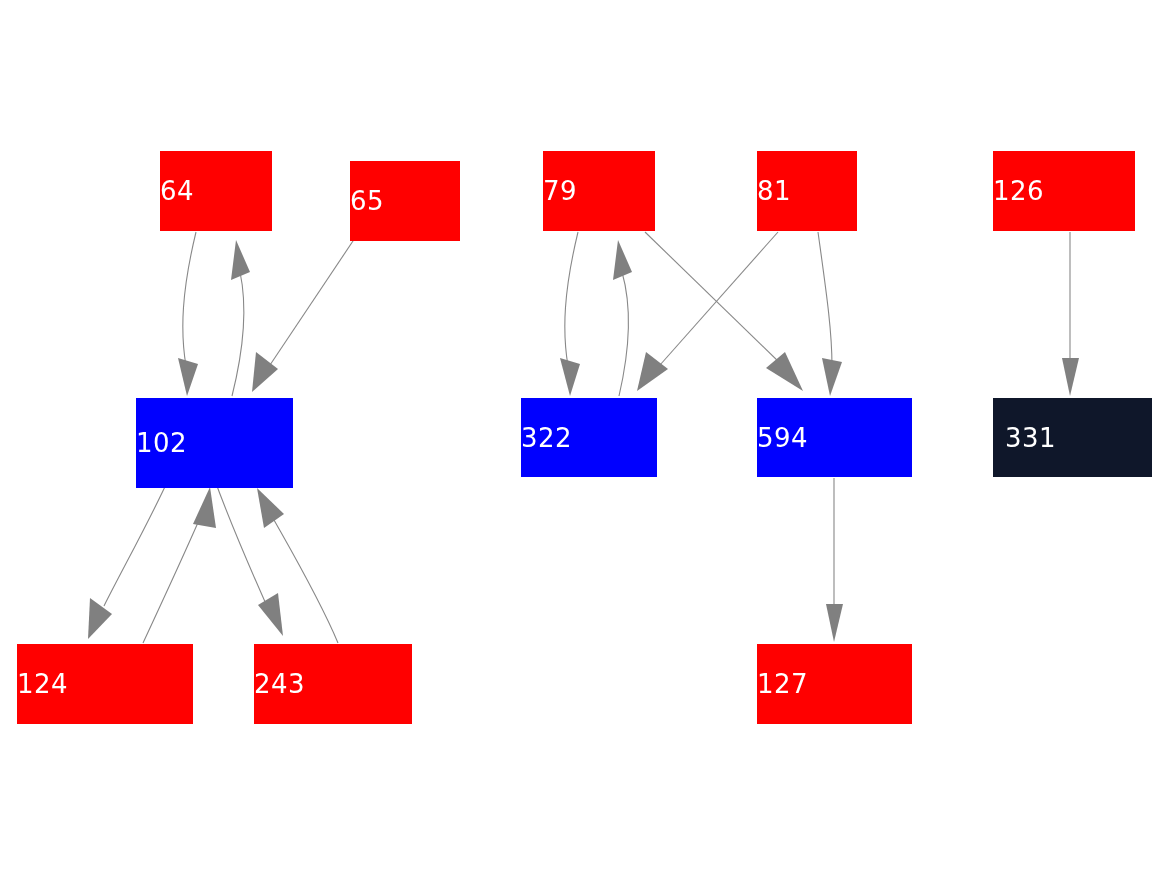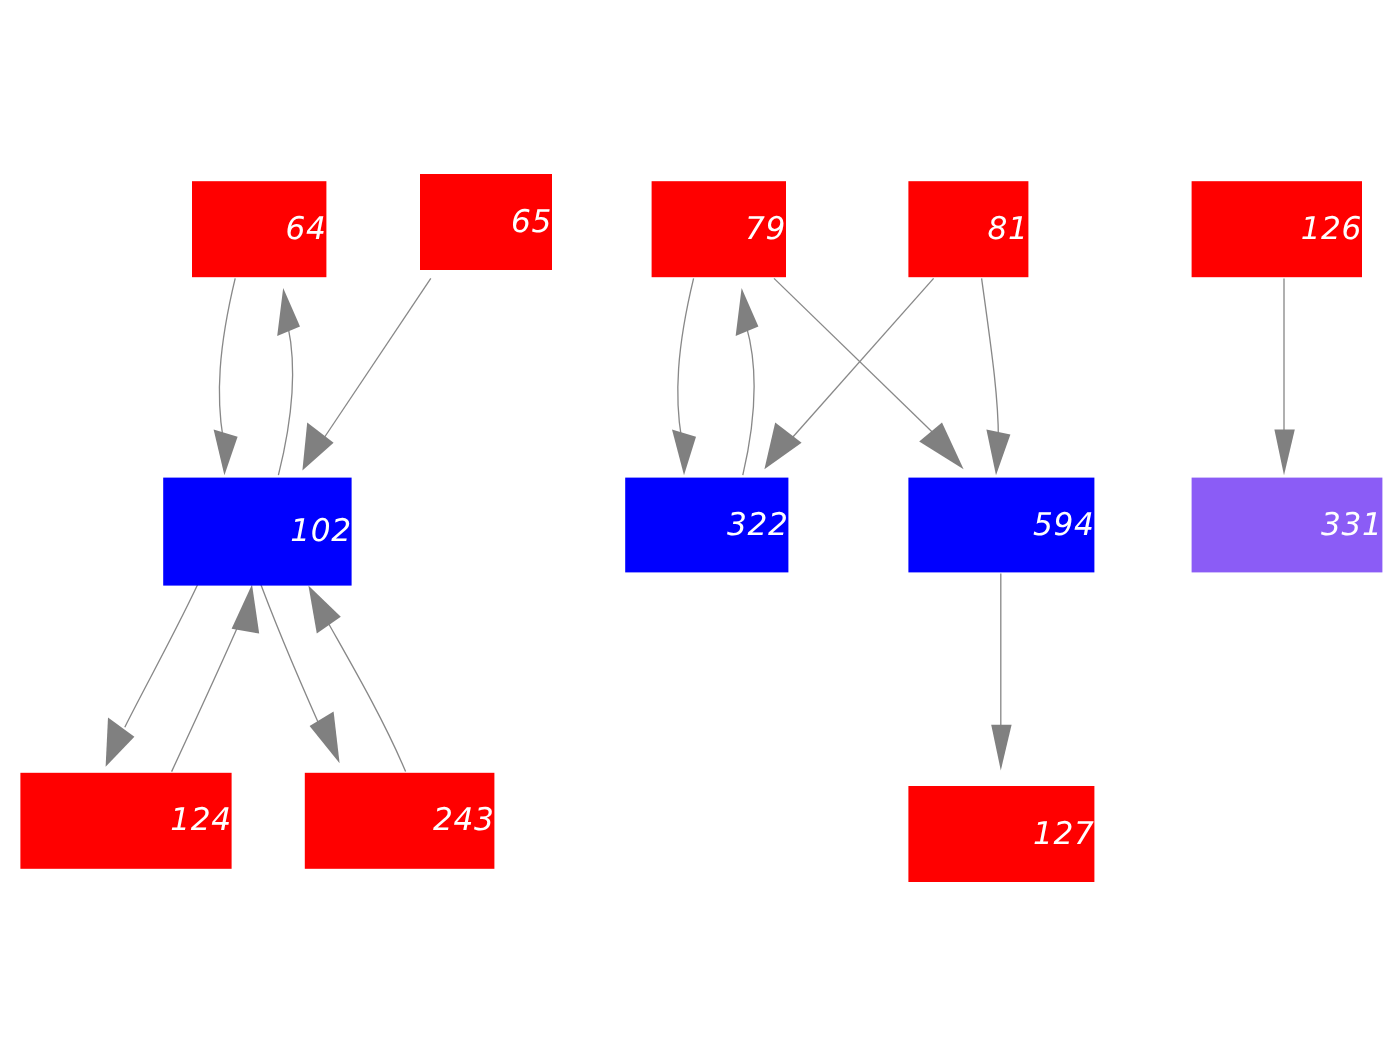--- a/index.html
+++ b/index.html
@@ -32,30 +32,29 @@
     stroke-width: 1.1px;
   }
   .arrow-head {
     fill: #808080;
     stroke: none;
   }
   .node-box {
     position: absolute;
     display: flex;
     align-items: center;
-    justify-content: flex-end;
+    justify-content: flex-start;
     box-sizing: border-box;
     color: #ffffff;
     font-size: 26px;
     font-family: "DejaVu Sans", "Liberation Sans", sans-serif;
     font-weight: 400;
     letter-spacing: 0.5px;
     line-height: 1;
     user-select: none;
-    font-style: italic;
   }
   .node-label {
     pointer-events: none;
   }
 </style>
 </head>
 <body>
 
 <div id="graph-canvas">
   <svg id="graph-svg" viewBox="0 0 1167 875" xmlns="http://www.w3.org/2000/svg">
@@ -128,47 +127,47 @@
     <g>
       <path class="edge-path" d="M 1070,232 L 1070,366"></path>
       <polygon class="arrow-head" points="1070,396 1062,358 1079,358"></polygon>
     </g>
   </svg>
 
   <div id="nodes-layer">
       <div class="node-box" style="left: 160px; top: 151px; width: 112px; height: 80px; background: rgb(255, 0, 0);">
         <span class="node-label">64</span>
       </div>
-      <div class="node-box" style="left: 350px; top: 145px; width: 110px; height: 80px; background: rgb(255, 0, 0);">
+      <div class="node-box" style="left: 350px; top: 161px; width: 110px; height: 80px; background: rgb(255, 0, 0);">
         <span class="node-label">65</span>
       </div>
       <div class="node-box" style="left: 543px; top: 151px; width: 112px; height: 80px; background: rgb(255, 0, 0);">
         <span class="node-label">79</span>
       </div>
       <div class="node-box" style="left: 757px; top: 151px; width: 100px; height: 80px; background: rgb(255, 0, 0);">
         <span class="node-label">81</span>
       </div>
       <div class="node-box" style="left: 993px; top: 151px; width: 142px; height: 80px; background: rgb(255, 0, 0);">
         <span class="node-label">126</span>
       </div>
       <div class="node-box" style="left: 136px; top: 398px; width: 157px; height: 90px; background: rgb(0, 0, 255);">
         <span class="node-label">102</span>
       </div>
       <div class="node-box" style="left: 521px; top: 398px; width: 136px; height: 79px; background: rgb(0, 0, 255);">
         <span class="node-label">322</span>
       </div>
       <div class="node-box" style="left: 757px; top: 398px; width: 155px; height: 79px; background: rgb(0, 0, 255);">
         <span class="node-label">594</span>
       </div>
-      <div class="node-box" style="left: 993px; top: 398px; width: 159px; height: 79px; background: #8b5cf6;">
+      <div class="node-box" style="left: 993px; top: 398px; width: 159px; height: 79px; background: #0f172a; padding-left: 12px;">
         <span class="node-label">331</span>
       </div>
       <div class="node-box" style="left: 17px; top: 644px; width: 176px; height: 80px; background: rgb(255, 0, 0);">
         <span class="node-label">124</span>
       </div>
       <div class="node-box" style="left: 254px; top: 644px; width: 158px; height: 80px; background: rgb(255, 0, 0);">
         <span class="node-label">243</span>
       </div>
-      <div class="node-box" style="left: 757px; top: 644px; width: 155px; height: 80px; background: rgb(255, 0, 0); margin-top: 11px;">
+      <div class="node-box" style="left: 757px; top: 644px; width: 155px; height: 80px; background: rgb(255, 0, 0);">
         <span class="node-label">127</span>
       </div>
     </div>
 </div>
 
 </body></html>

